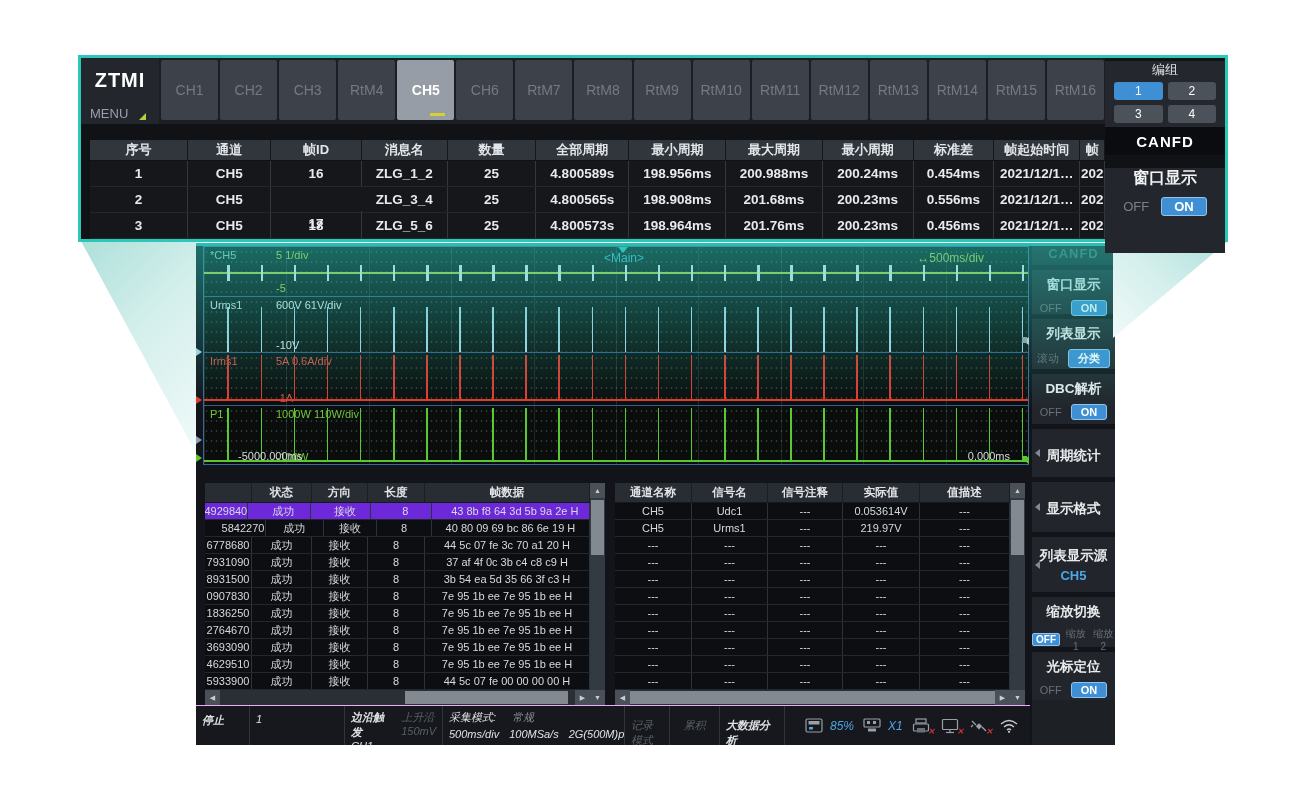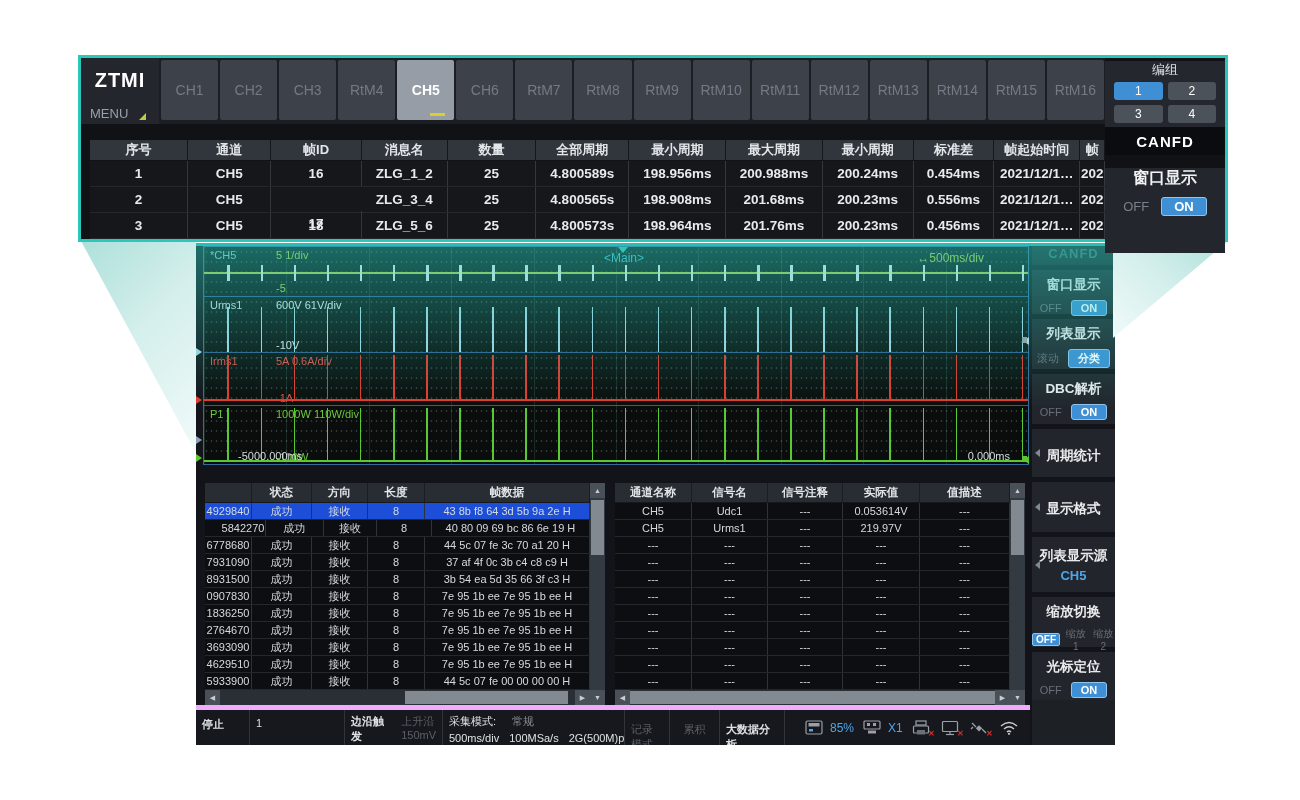--- a/index.html
+++ b/index.html
@@ -45,36 +45,36 @@
     border-bottom:4px solid transparent; border-left:6px solid #888; z-index:3; }
   .mk-r { position:absolute; width:0; height:0; border-top:4px solid transparent;
     border-bottom:4px solid transparent; border-right:6px solid #888; z-index:3; }
   .mk-sq { position:absolute; width:5px; height:6px; z-index:3; }
 
   
   .dtable { position:absolute; background:#0c0e11; }
   .dt-grid { position:absolute; left:0; top:0; }
   .dt-row { display:flex; height:17px; background:#0c0e11; border-bottom:1px solid #24272d; }
   .dt-row.head { height:20px; background:#282c33; border-bottom:1px solid #16181c; }
-  .dt-row.sel { background:#1d4ed8; }
+  .dt-row.sel { background:#6d28d9;gap:9px; }
   .dt-cell { height:100%; border-right:1px solid #2e323a; overflow:hidden; white-space:nowrap;
     display:flex; align-items:center; justify-content:center; font-size:11px; color:#d6dade; }
   .dt-row.head .dt-cell { font-weight:bold; font-size:11.5px; color:#e2e5e8; border-right:1px solid #1a1d21; }
   .vscroll { position:absolute; right:0; top:0; width:15px; height:100%; background:#343a41; }
   .hscroll { position:absolute; left:0; bottom:0; height:15px; background:#2a2f35; display:flex; align-items:center; }
   .sc-btn { width:15px; height:15px; background:#4a5058; color:#c9cdd1; font-size:7px;
     display:flex; align-items:center; justify-content:center; flex:0 0 15px; }
   .sc-track { position:relative; flex:1; height:100%; background:#2a2f35; }
   .sc-thumb { position:absolute; background:#828990; }
   .v-up { position:absolute; top:0; left:0; }
   .v-dn { position:absolute; bottom:0; left:0; }
 
   
   .statusbar { position:absolute; left:0; top:462px; width:834px; height:40px;
-    background:#16181d; border-top:5px solid #f0abfc; display:flex; }
+    background:#16181d; border-top:1px solid #f0abfc; display:flex;font-style:italic; }
   .sb-cell { height:100%; border-right:1px solid #30343b; padding:4px 6px; font-size:11px;
     color:#dfe2e5; overflow:hidden; }
   .sb-dim { color:#596067; }
   .sb-icons { display:flex; align-items:center; gap:9px; padding-left:20px; flex:1; border-right:none; }
   .ic { position:relative; width:20px; height:17px; display:flex; align-items:center; }
   .ic .x { position:absolute; right:-3px; bottom:-2px; color:#d03030; font-size:8px; font-weight:bold; }
   .ic-val { color:#4da6e8; font-size:12px; margin-left:-4px; }
 
   
   .sidebar { position:absolute; left:834px; top:0; width:85px; height:502px;

